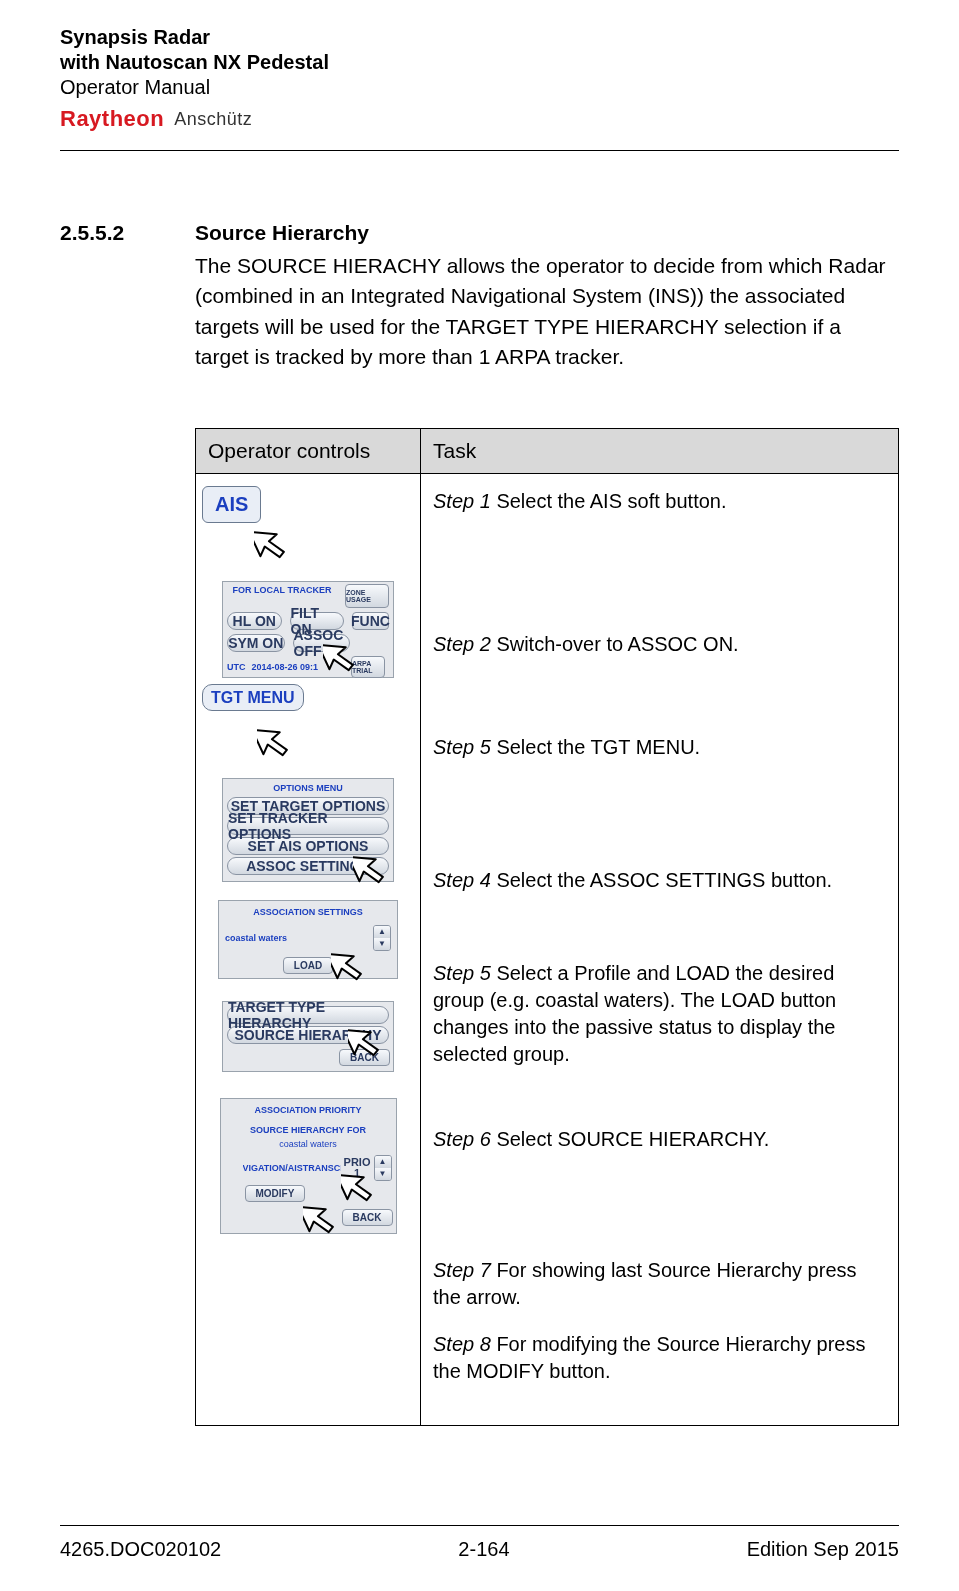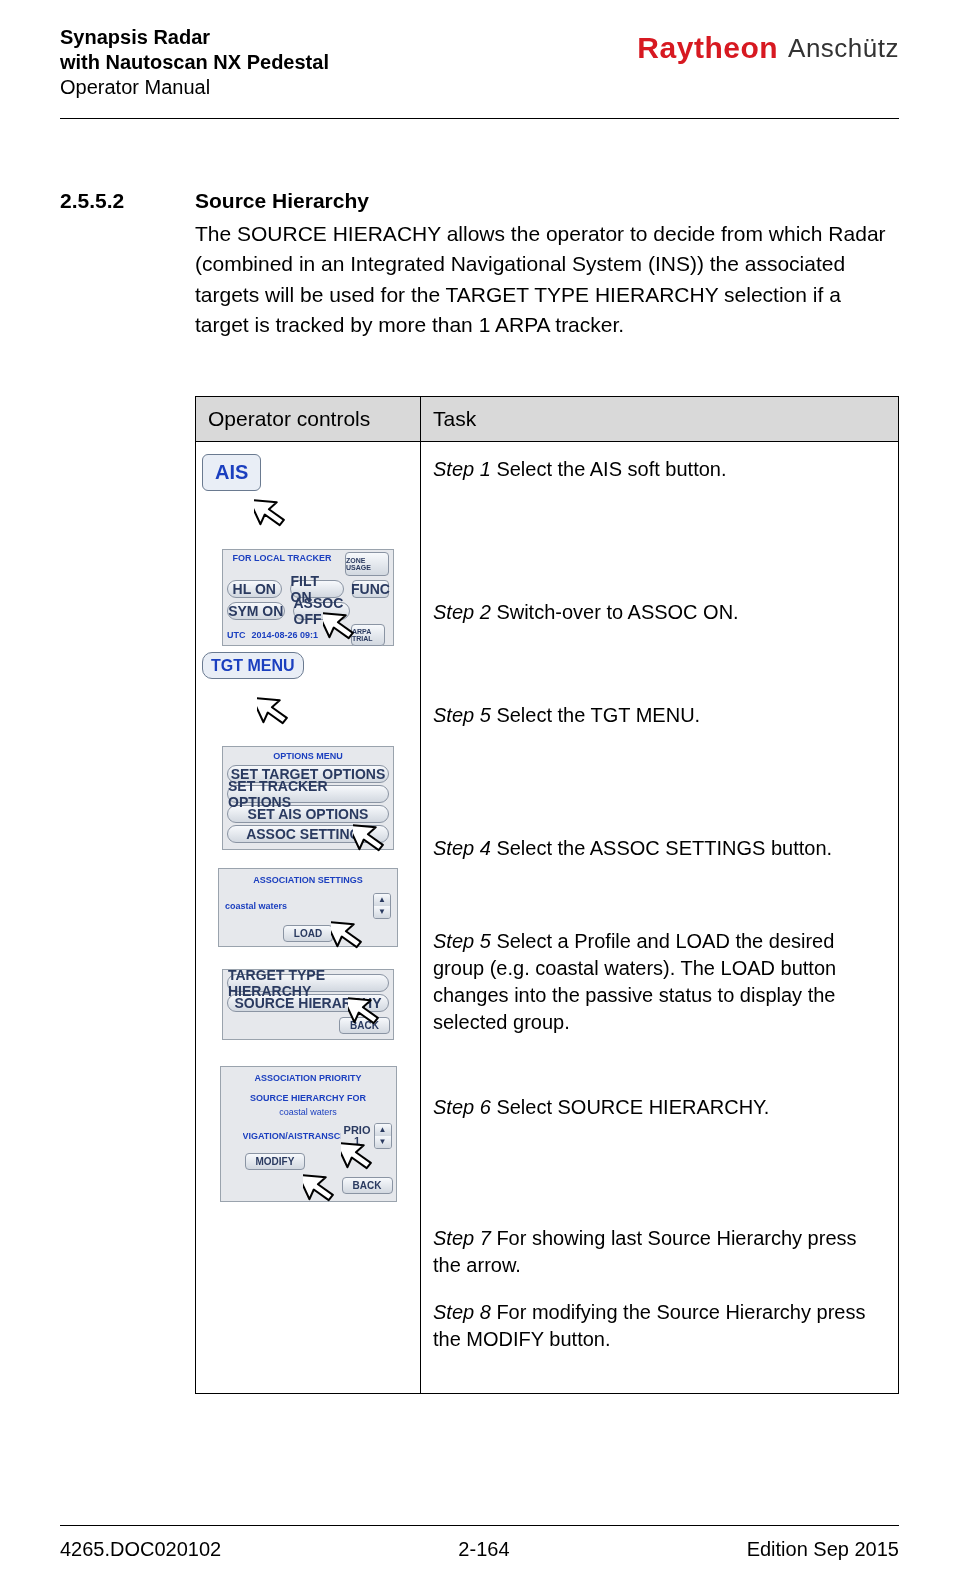--- a/index.html
+++ b/index.html
@@ -17,42 +17,43 @@
     width: 959px;
     height: 1591px;
     padding: 25px 60px 30px 60px;
     display: flex;
     flex-direction: column;
   }
   .header {
     display: flex;
     justify-content: space-between;
     align-items: flex-start;
+    flex-direction: column;
   }
   .header-left {
     font-size: 20px;
     line-height: 1.25;
   }
   .header-left .bold { font-weight: 700; }
   .header-right {
     text-align: right;
     padding-top: 6px;
     display: flex;
     align-items: center;
     gap: 10px;
   }
   .raytheon {
     font-family: Impact, "Arial Black", sans-serif;
     font-weight: 900;
-    font-size: 30px;
+    font-size: 22px;
     letter-spacing: 0.5px;
     color: #d71921;
   }
   .anschutz {
-    font-size: 26px;
+    font-size: 18px;
     color: #333;
     font-family: "Segoe UI", Arial, sans-serif;
     letter-spacing: 0.5px;
   }
   .hr {
     border: none;
     border-top: 1.5px solid #000;
     margin: 18px 0 70px 0;
   }
   .section-row {

